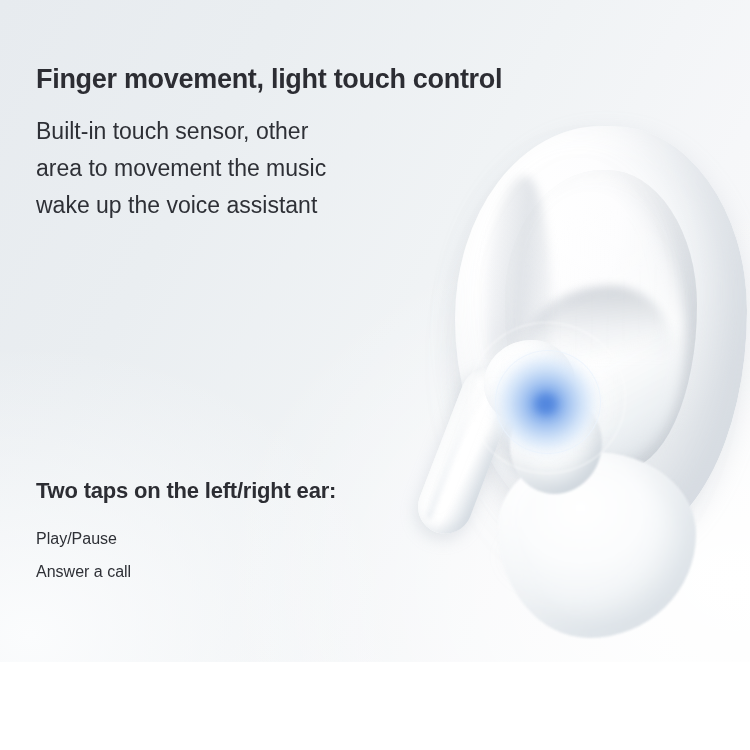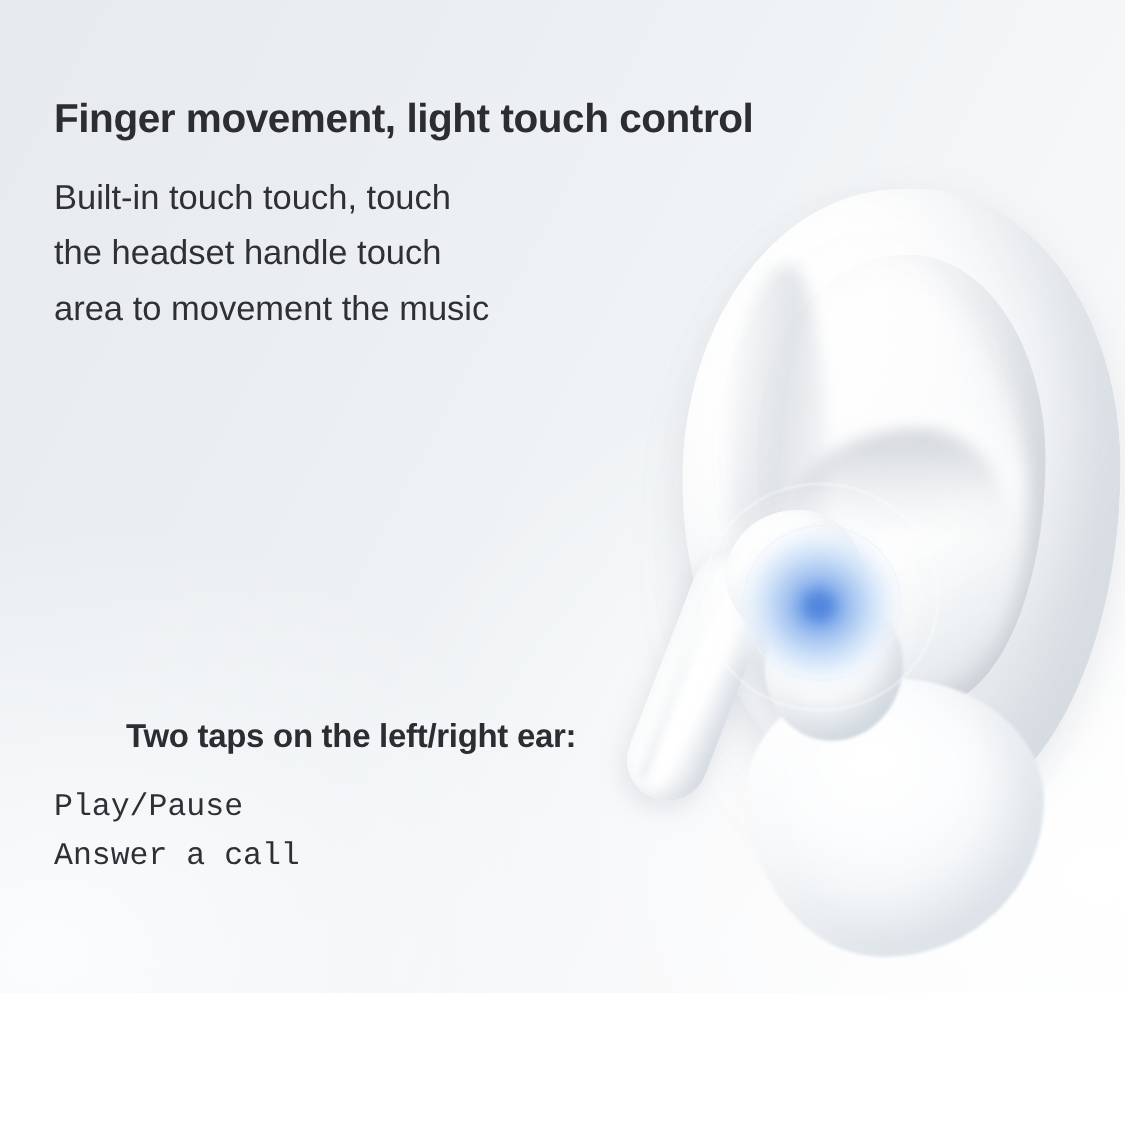--- a/index.html
+++ b/index.html
@@ -262,35 +262,33 @@
   }
 
   .subhead {
     position: absolute;
     left: 36px; top: 478px;
     font-size: 22px;
     font-weight: 700;
     letter-spacing: -0.2px;
     color: #2c2d33;
     white-space: nowrap;
-    margin-left: 48px;
   }
 
   .func-list {
     position: absolute;
     left: 36px; top: 523px;
     list-style: none;
   }
 
   .func-item {
-    font-size: 21px;
+    font-size: 16px;
     line-height: 32.5px;
     color: #2e3036;
     white-space: nowrap;
-    font-family: Liberation Mono, monospace;
   }
 </style>
 </head>
 <body>
 
 <div class="poster">
 
   <div class="photo">
     <div class="ear-shadow"></div>
     <div class="ear-body"></div>
@@ -313,23 +311,23 @@
     <div class="ripple-inner"></div>
     <div class="glow-core"></div>
     <div class="glow-hot"></div>
   </div>
 
   <div class="content">
 
     <h1 class="headline">Finger movement, light touch control</h1>
 
     <div class="body-copy">
-      <div class="body-line">Built-in touch touch, touch</div>
-      <div class="body-line">the headset handle touch</div>
+      <div class="body-line">Built-in touch sensor, other</div>
       <div class="body-line">area to movement the music</div>
+      <div class="body-line">wake up the voice assistant</div>
     </div>
 
     <h2 class="subhead">Two taps on the left/right ear:</h2>
 
     <ul class="func-list">
       <li class="func-item">Play/Pause</li>
       <li class="func-item">Answer a call</li>
     </ul>
 
   </div>

